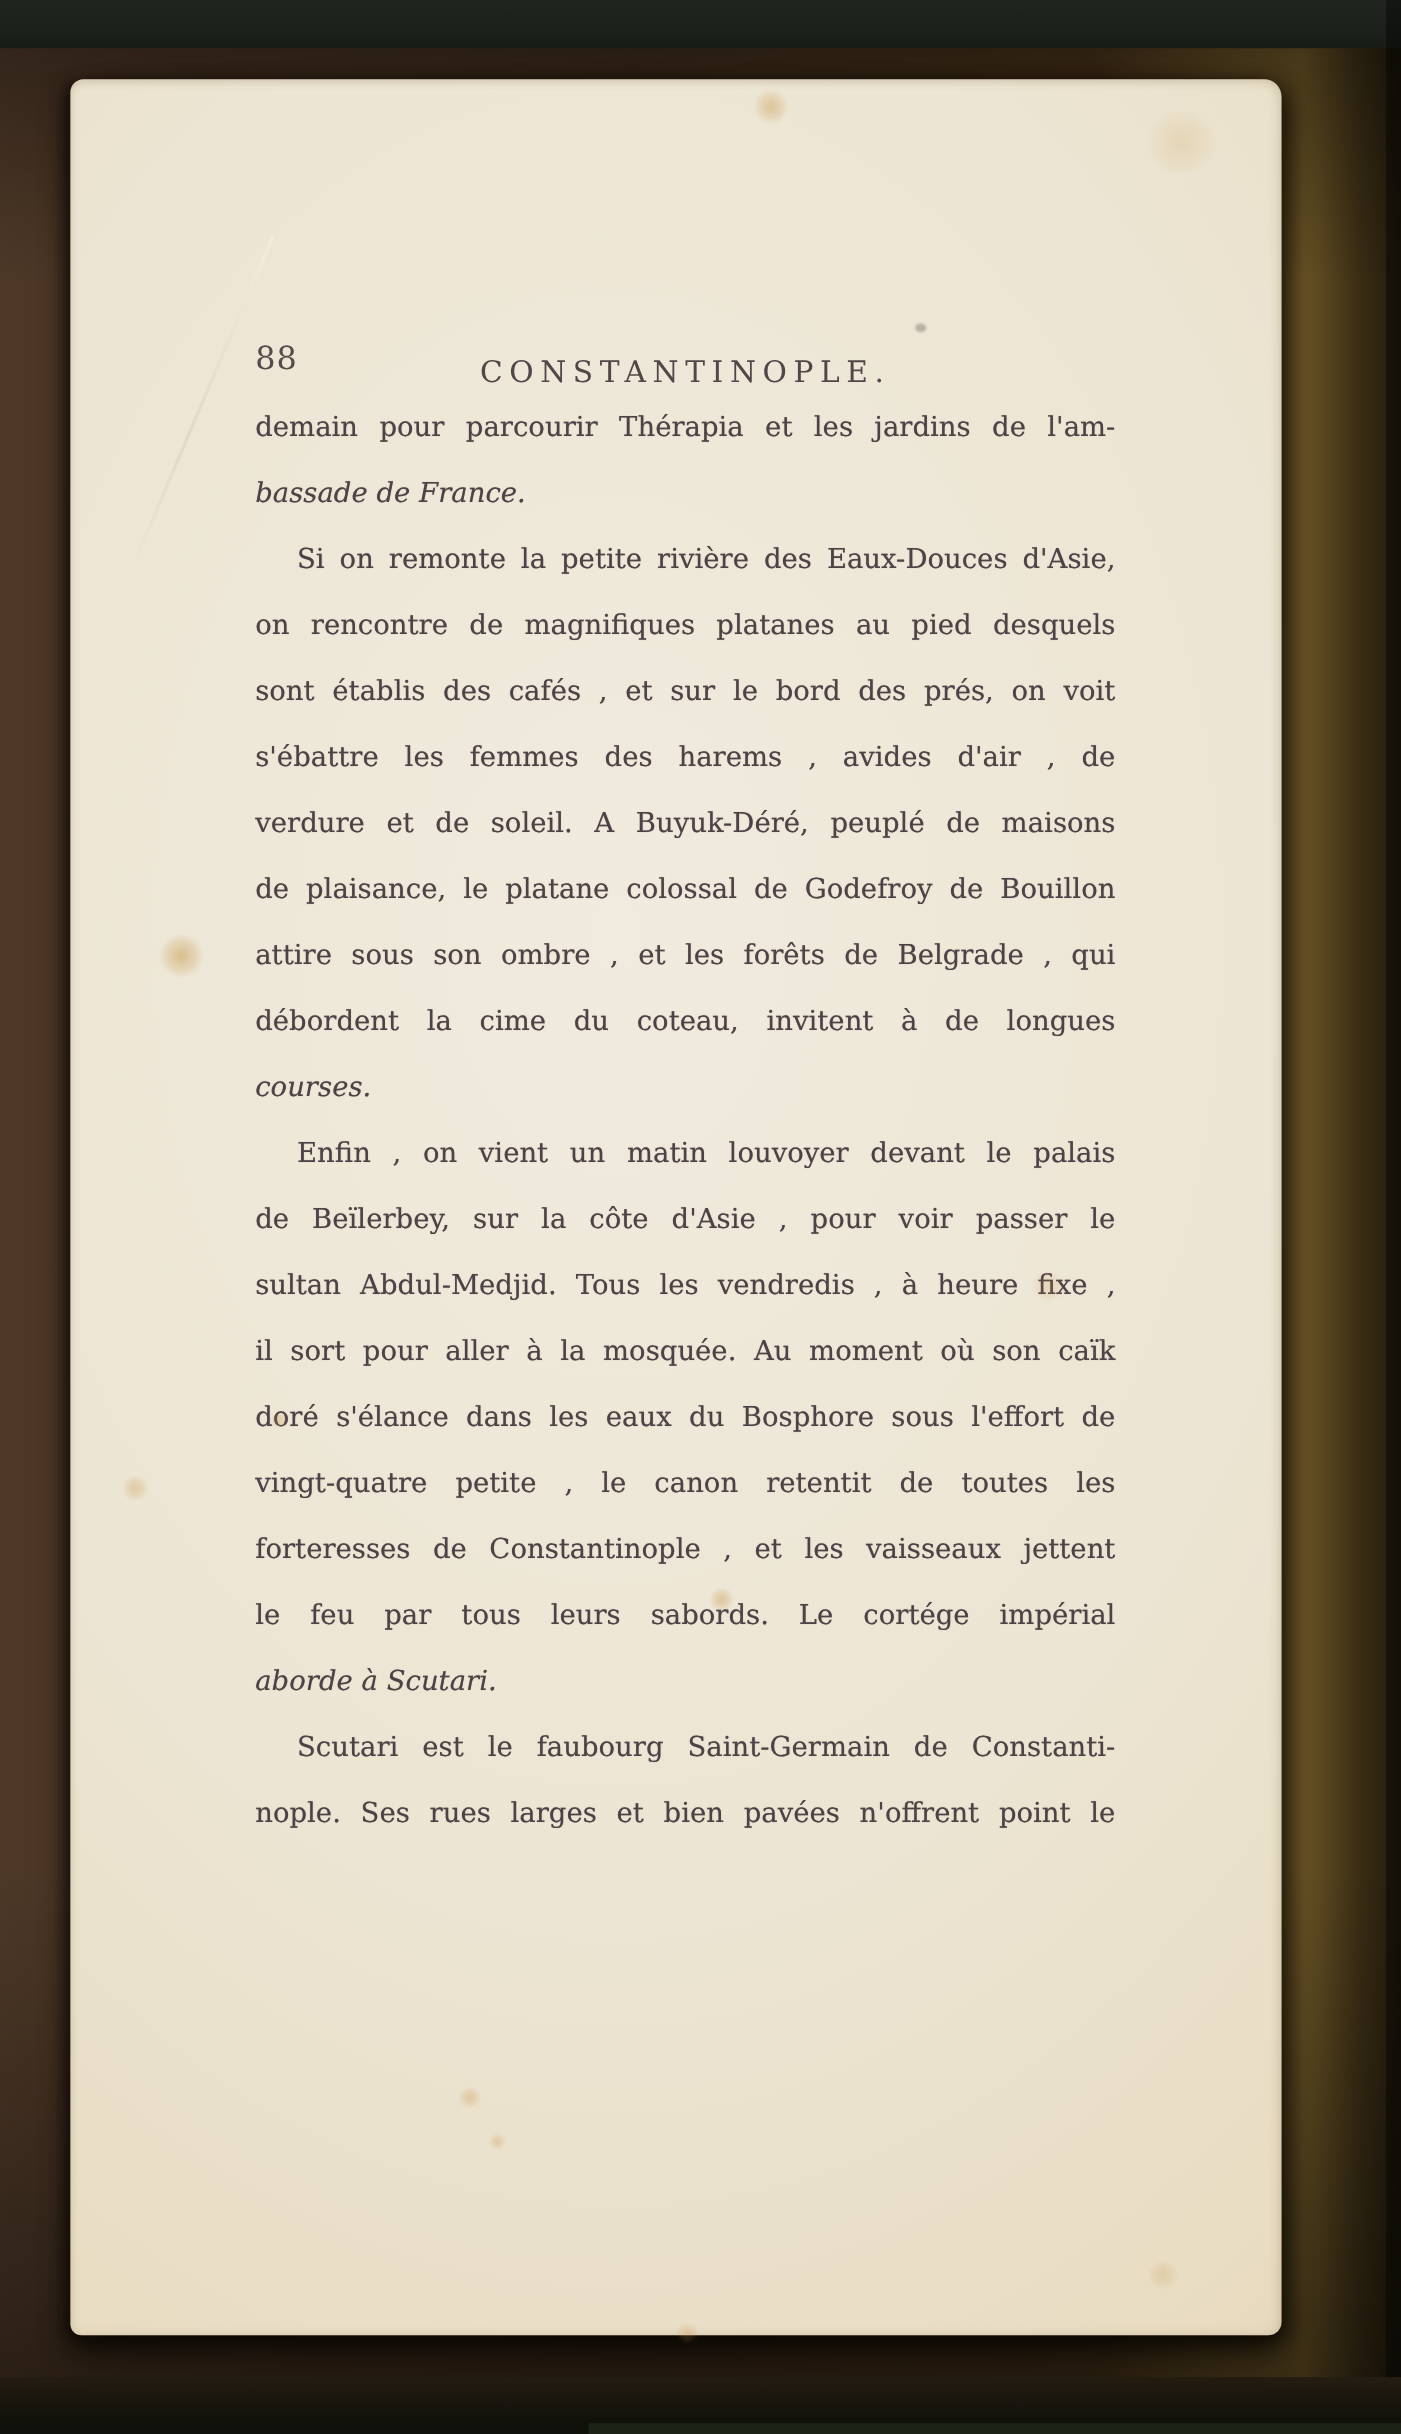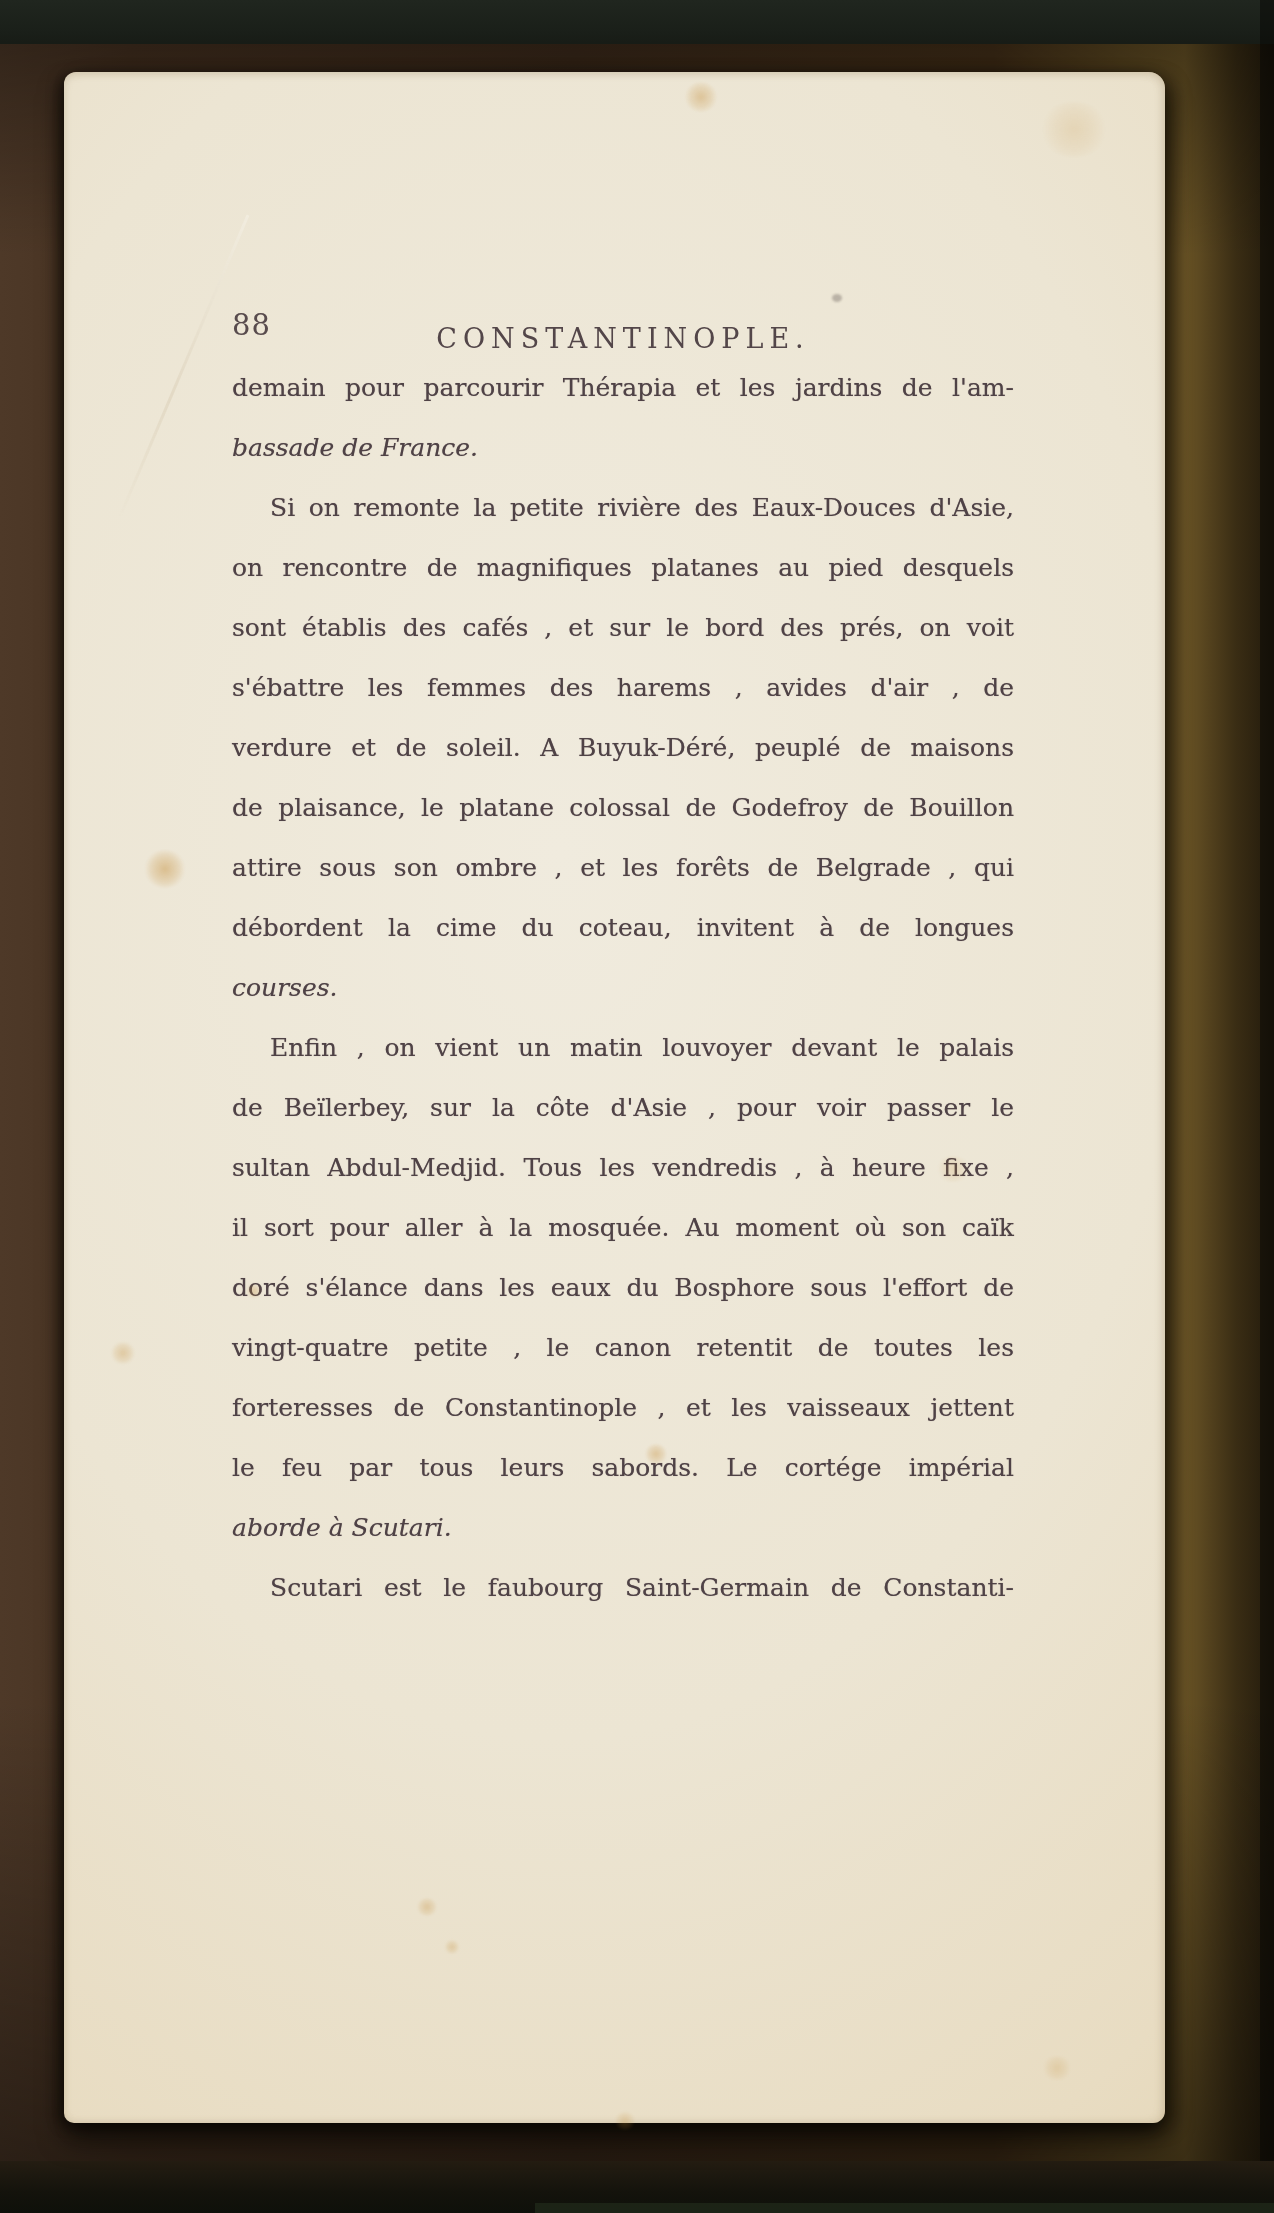--- a/index.html
+++ b/index.html
@@ -140,20 +140,21 @@
     <div class="line indent">Enfin , on vient un matin louvoyer devant le palais</div>
     <div class="line">de Beïlerbey, sur la côte d'Asie , pour voir passer le</div>
     <div class="line">sultan Abdul-Medjid. Tous les vendredis , à heure fixe ,</div>
     <div class="line">il sort pour aller à la mosquée. Au moment où son caïk</div>
     <div class="line">doré s'élance dans les eaux du Bosphore sous l'effort de</div>
     <div class="line">vingt-quatre petite , le canon retentit de toutes les</div>
     <div class="line">forteresses de Constantinople , et les vaisseaux jettent</div>
     <div class="line">le feu par tous leurs sabords. Le cortége impérial</div>
     <div class="line par-end">aborde à Scutari.</div>
     <div class="line indent">Scutari est le faubourg Saint-Germain de Constanti-</div>
+    <div class="line">nople. Ses rues larges et bien pavées n'offrent point le</div>
   </div>
 
   <div class="crease"></div>
   <div class="spot" style="left:620px;top:10px;width:34px;height:30px;opacity:.7"></div>
   <div class="spot" style="left:975px;top:30px;width:70px;height:55px;opacity:.3"></div>
   <div class="spot" style="left:80px;top:778px;width:42px;height:38px;opacity:.85"></div>
   <div class="spot" style="left:46px;top:1270px;width:26px;height:22px;opacity:.6"></div>
   <div class="spot" style="left:182px;top:1212px;width:16px;height:14px;opacity:.6"></div>
   <div class="spot" style="left:580px;top:1372px;width:24px;height:20px;opacity:.7"></div>
   <div class="spot" style="left:872px;top:1084px;width:34px;height:26px;opacity:.35"></div>

